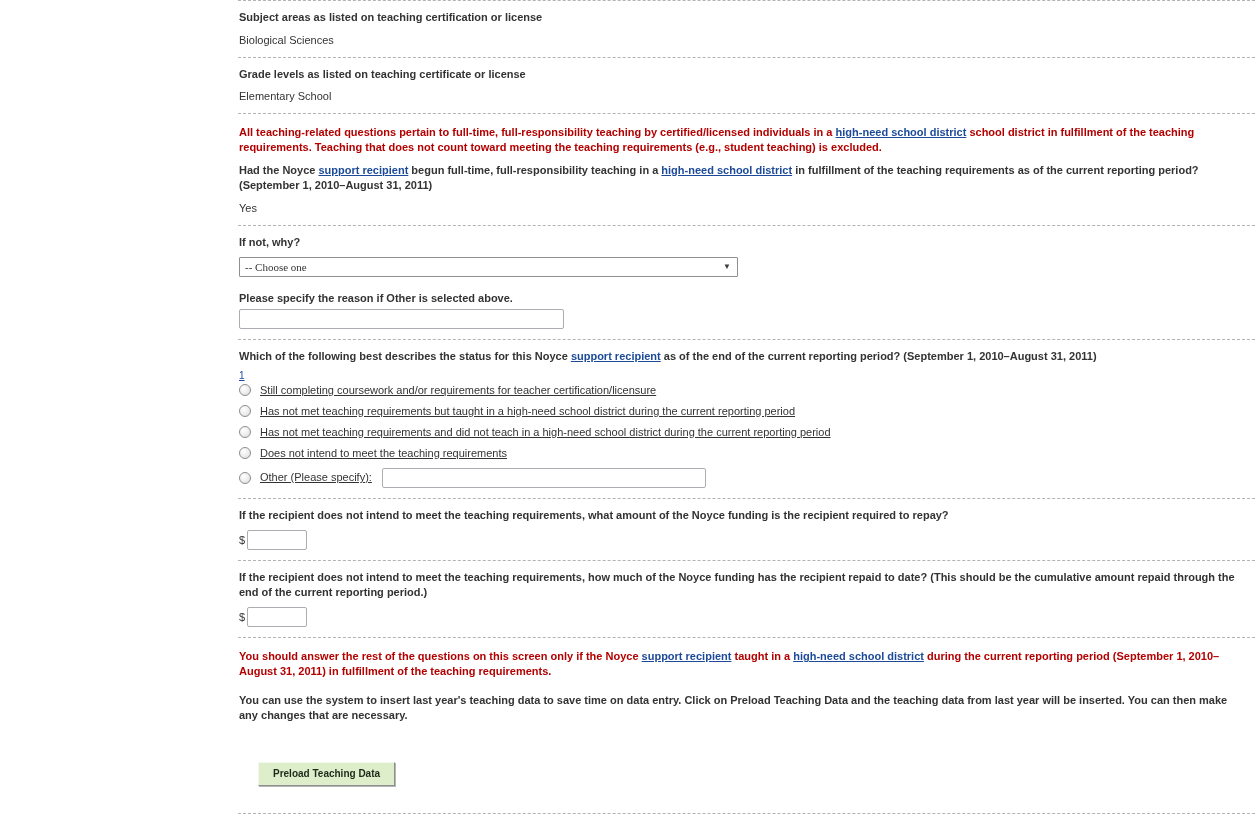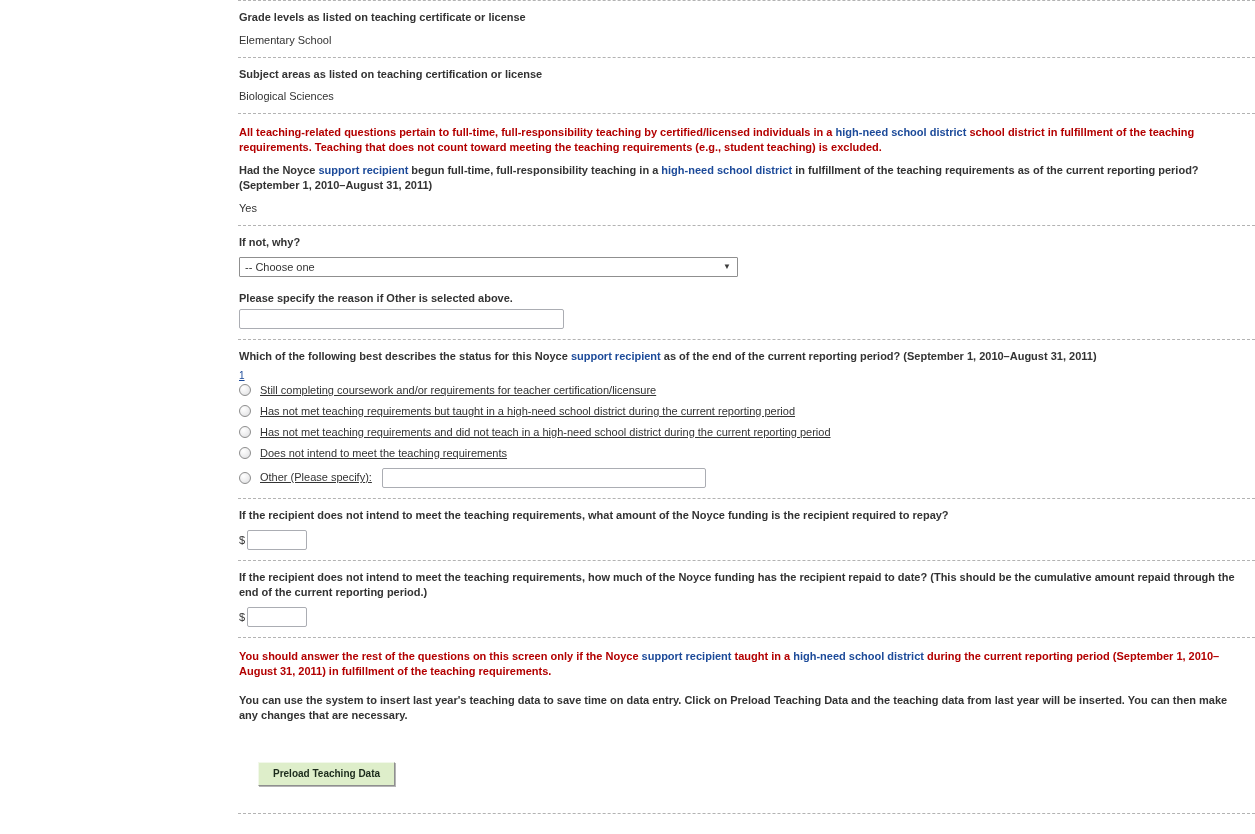--- a/index.html
+++ b/index.html
@@ -19,32 +19,32 @@
   }
   .section.last { border-bottom:1px dashed #b3b3b3; }
   .q {
     font-weight:bold; color:#333333;
     line-height:14.5px; margin-bottom:7px; max-width:1000px;
   }
   .ans { color:#333333; line-height:14px; }
   .para { line-height:14.5px; max-width:1000px; margin-bottom:9px; }
   .red  { color:#b30000; font-weight:bold; }
   a.lnk {
-    color:#1c4a99; font-weight:bold; cursor:pointer;
+    color:#1c4a99; font-weight:bold; text-decoration:underline; cursor:pointer;
   }
   a.foot {
     color:#1c4a99; text-decoration:underline; cursor:pointer;
     font-size:10px; display:inline-block; margin:2px 0 3px 0;
   }
   
   .select-box {
     width:499px; height:20px; background:#ffffff;
     border:1px solid #8f8f8f; border-radius:1px;
     display:flex; align-items:center; justify-content:space-between;
-    padding:0 6px 0 5px; cursor:default; margin-bottom:14px;
+    padding:0 6px 0 5px; cursor:default; margin-bottom:14px;font-family:Liberation Serif, serif;
   }
   .select-box .sel-text { color:#333; }
   .select-box .sel-arrow { color:#3c3c3c; font-size:8px; line-height:1; }
   input.txt {
     height:20px; border:1px solid #abadb3; border-radius:2px;
     font-family:inherit; font-size:11px; color:#333; padding:0 4px;
   }
   .w-325 { width:325px; }
   .w-324 { width:324px; }
   .w-60  { width:60px; }
@@ -75,27 +75,27 @@
   }
   .mb0 { margin-bottom:0; }
   .gap-small { margin-bottom:4px; }
 </style>
 </head>
 <body>
 
 <div class="content">
 
   <div class="section">
-    <div class="q mb0" style="margin-bottom:8px">Grade levels as listed on teaching certificate or license</div>
-    <div class="ans">Elementary School</div>
+    <div class="q mb0" style="margin-bottom:8px">Subject areas as listed on teaching certification or license</div>
+    <div class="ans">Biological Sciences</div>
   </div>
 
   <div class="section">
-    <div class="q mb0" style="margin-bottom:8px">Subject areas as listed on teaching certification or license</div>
-    <div class="ans">Biological Sciences</div>
+    <div class="q mb0" style="margin-bottom:8px">Grade levels as listed on teaching certificate or license</div>
+    <div class="ans">Elementary School</div>
   </div>
 
   <div class="section" style="padding-top:11px">
     <div class="para red"><span>All teaching-related questions pertain to full-time, full-responsibility teaching by certified/licensed individuals in a </span><a class="lnk">high-need school district</a><span> school district in fulfillment of the teaching requirements. Teaching that does not count toward meeting the teaching requirements (e.g., student teaching) is excluded.</span></div>
     <div class="para q mb0" style="margin-bottom:9px"><span>Had the Noyce </span><a class="lnk">support recipient</a><span> begun full-time, full-responsibility teaching in a </span><a class="lnk">high-need school district</a><span> in fulfillment of the teaching requirements as of the current reporting period? (September 1, 2010–August 31, 2011)</span></div>
     <div class="ans">Yes</div>
   </div>
 
   <div class="section">
     <div class="q">If not, why?</div>

